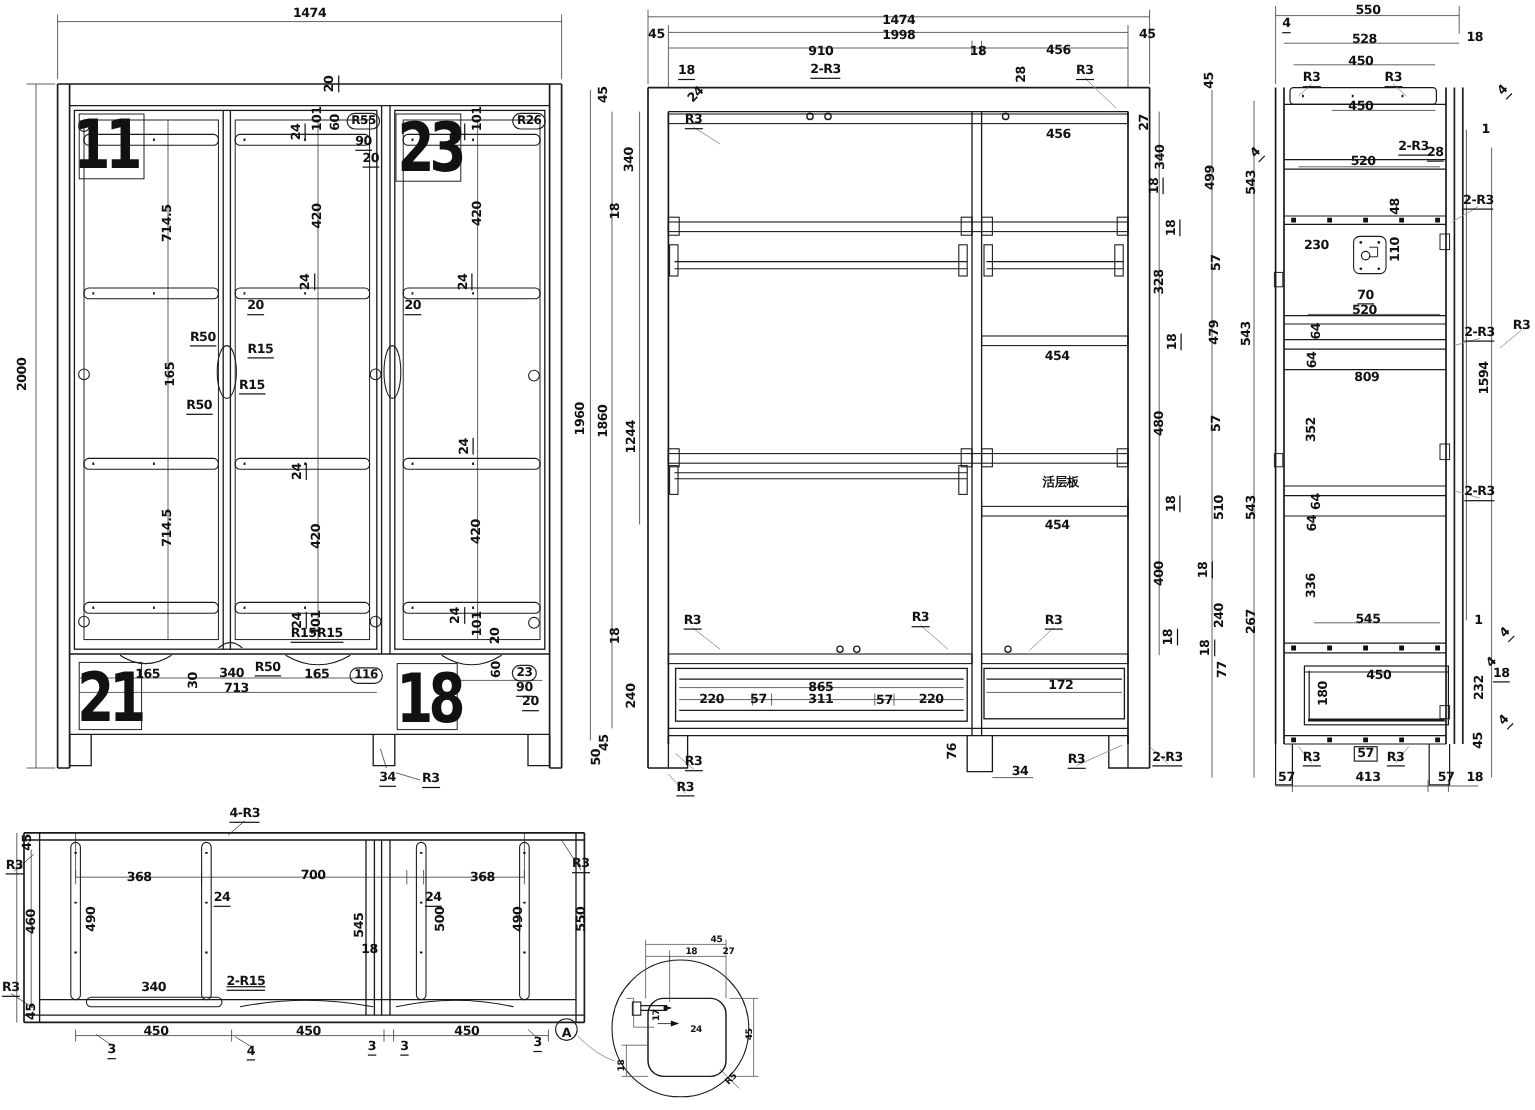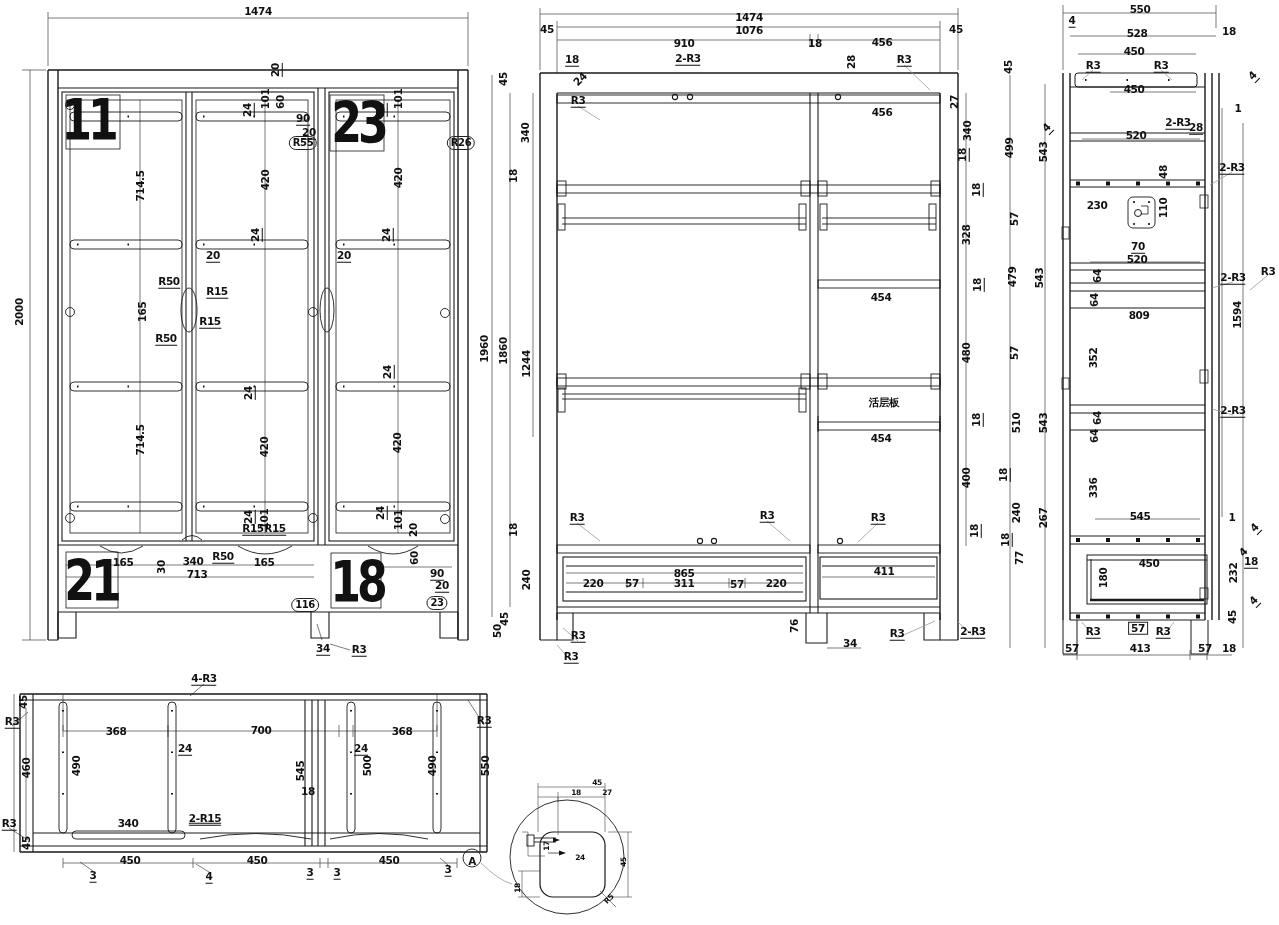--- a/index.html
+++ b/index.html
@@ -6,21 +6,21 @@
   .canvas{position:relative;width:1279px;height:925px;background:#fff;overflow:hidden;
           font-family:"DejaVu Sans",sans-serif;}
   svg.lines{position:absolute;left:0;top:0;}
   .labels{position:absolute;left:0;top:0;width:100%;height:100%;}
   .lbl{position:absolute;transform:translate(-50%,-50%);
        font:bold 10.5px "DejaVu Sans",sans-serif;color:#111;
        white-space:nowrap;letter-spacing:-0.4px;line-height:1;background:transparent;}
   .r90{transform:translate(-50%,-50%) rotate(-90deg);}
   .r45{transform:translate(-50%,-50%) rotate(-45deg);}
   .u{border-bottom:1.2px solid #111;padding-bottom:1px;}
-  .bal{border:1.3px solid #222;border-radius:8px;padding:1px 3px;font-size:10px;margin-top:42px;}
+  .bal{border:1.3px solid #222;border-radius:8px;padding:1px 3px;font-size:10px;}
   .box{border:1.2px solid #222;padding:0 2px;}
   .big{font-size:54px;font-weight:900;letter-spacing:-5px;
        transform:translate(-50%,-50%) scale(0.82,1.05);}
   .sm{font-size:7.5px;}
 </style>
 </head>
 <body>
 
 <div class="canvas">
 
@@ -234,21 +234,21 @@
       <span class="lbl r90" style="left: 19px; top: 312px;">2000</span>
       <span class="lbl r90 u" style="left: 276px; top: 70px;">20</span>
       <span class="lbl r90 u" style="left: 248px; top: 110px;">24</span>
       <span class="lbl r90" style="left: 265px; top: 99px;">101</span>
       <span class="lbl r90" style="left: 280px; top: 102px;">60</span>
       <span class="lbl bal" style="left: 303px; top: 101px;">R55</span>
       <span class="lbl u" style="left: 303px; top: 119px;">90</span>
       <span class="lbl u" style="left: 309px; top: 133px;">20</span>
       <span class="lbl r90 u" style="left: 381px; top: 110px;">24</span>
       <span class="lbl r90" style="left: 398px; top: 99px;">101</span>
-      <span class="lbl bal" style="left: 461px; top: 101px;">R26</span>
+      <span class="lbl bal" style="left: 441px; top: 101px;">R26</span>
       <span class="lbl r90" style="left: 140px; top: 186px;">714.5</span>
       <span class="lbl r90" style="left: 265px; top: 180px;">420</span>
       <span class="lbl r90" style="left: 398px; top: 178px;">420</span>
       <span class="lbl r90 u" style="left: 256px; top: 235px;">24</span>
       <span class="lbl r90 u" style="left: 387px; top: 235px;">24</span>
       <span class="lbl u" style="left: 213px; top: 256px;">20</span>
       <span class="lbl u" style="left: 344px; top: 256px;">20</span>
       <span class="lbl u" style="left: 169px; top: 282px;">R50</span>
       <span class="lbl u" style="left: 217px; top: 292px;">R15</span>
       <span class="lbl u" style="left: 210px; top: 322px;">R15</span>
@@ -277,21 +277,21 @@
       <span class="lbl bal" style="left: 437px; top: 561px;">23</span>
       <span class="lbl u" style="left: 437px; top: 574px;">90</span>
       <span class="lbl u" style="left: 442px; top: 586px;">20</span>
       <span class="lbl big" style="left: 88px; top: 121px;">11</span>
       <span class="lbl big" style="left: 358px; top: 124px;">23</span>
       <span class="lbl big" style="left: 91px; top: 582px;">21</span>
       <span class="lbl big" style="left: 357px; top: 583px;">18</span>
       <span class="lbl u" style="left: 323px; top: 649px;">34</span>
       <span class="lbl u" style="left: 359px; top: 650px;">R3</span>
       <span class="lbl" style="left: 749px; top: 17px;">1474</span>
-      <span class="lbl" style="left: 749px; top: 30px;">1076</span>
+      <span class="lbl" style="left: 749px; top: 30px;">1998</span>
       <span class="lbl" style="left: 547px; top: 29px;">45</span>
       <span class="lbl" style="left: 956px; top: 29px;">45</span>
       <span class="lbl" style="left: 684px; top: 43px;">910</span>
       <span class="lbl" style="left: 815px; top: 43px;">18</span>
       <span class="lbl" style="left: 882px; top: 42px;">456</span>
       <span class="lbl u" style="left: 572px; top: 60px;">18</span>
       <span class="lbl u" style="left: 688px; top: 59px;">2-R3</span>
       <span class="lbl r90" style="left: 851px; top: 62px;">28</span>
       <span class="lbl u" style="left: 904px; top: 60px;">R3</span>
       <span class="lbl r90" style="left: 503px; top: 79px;">45</span>
@@ -322,21 +322,21 @@
       <span class="lbl r90" style="left: 513px; top: 530px;">18</span>
       <span class="lbl r90" style="left: 526px; top: 580px;">240</span>
       <span class="lbl r90" style="left: 504px; top: 619px;">45</span>
       <span class="lbl r90" style="left: 497px; top: 631px;">50</span>
       <span class="lbl" style="left: 684px; top: 573px;">865</span>
       <span class="lbl" style="left: 593px; top: 583px;">220</span>
       <span class="lbl" style="left: 632px; top: 583px;">57</span>
       <span class="lbl" style="left: 684px; top: 583px;">311</span>
       <span class="lbl" style="left: 737px; top: 584px;">57</span>
       <span class="lbl" style="left: 776px; top: 583px;">220</span>
-      <span class="lbl" style="left: 884px; top: 571px;">411</span>
+      <span class="lbl" style="left: 884px; top: 571px;">172</span>
       <span class="lbl r90" style="left: 794px; top: 626px;">76</span>
       <span class="lbl" style="left: 850px; top: 643px;">34</span>
       <span class="lbl u" style="left: 897px; top: 634px;">R3</span>
       <span class="lbl u" style="left: 973px; top: 632px;">2-R3</span>
       <span class="lbl u" style="left: 578px; top: 636px;">R3</span>
       <span class="lbl u" style="left: 571px; top: 657px;">R3</span>
       <span class="lbl r90" style="left: 1008px; top: 67px;">45</span>
       <span class="lbl r90" style="left: 1009px; top: 148px;">499</span>
       <span class="lbl r90" style="left: 1014px; top: 219px;">57</span>
       <span class="lbl r90" style="left: 1012px; top: 277px;">479</span>

